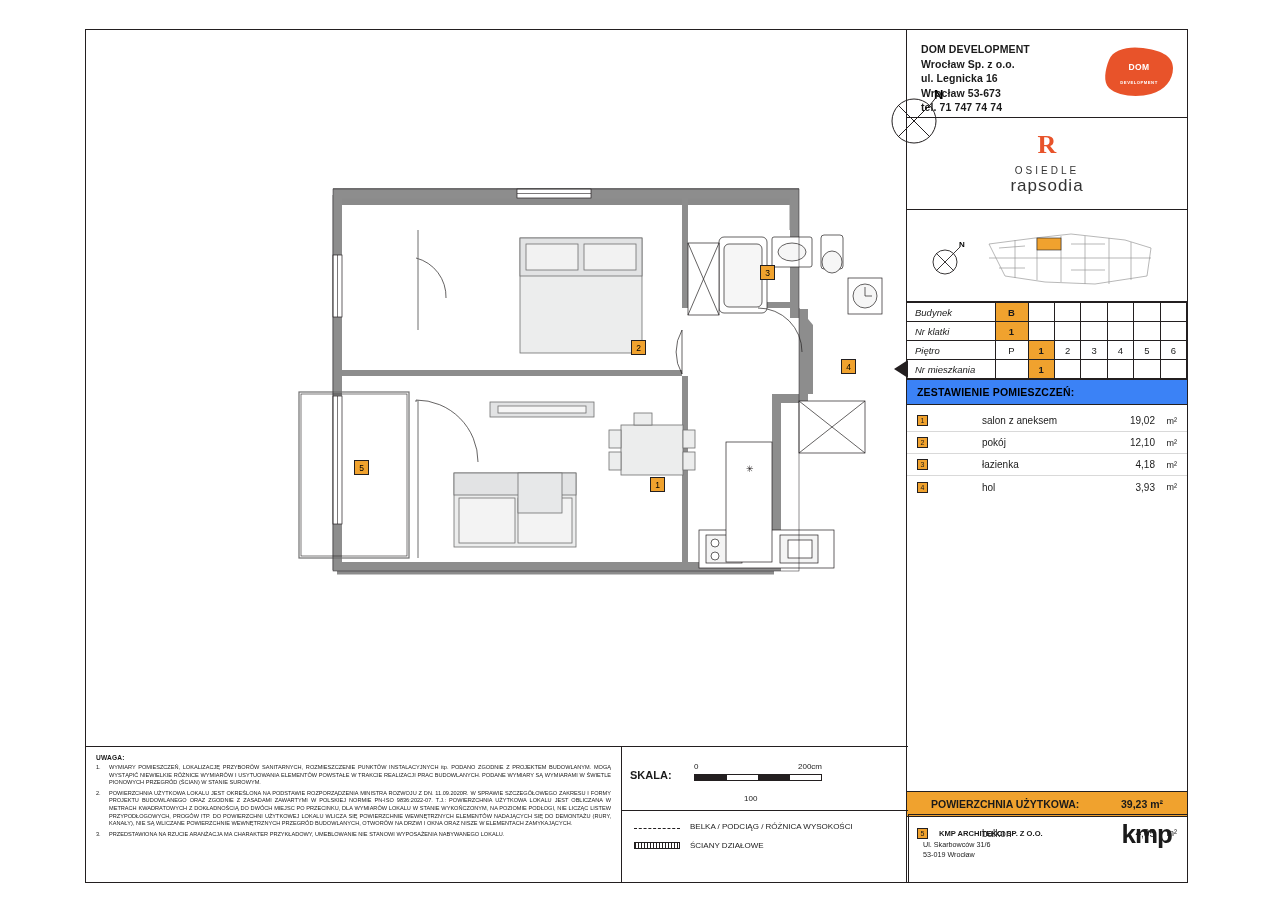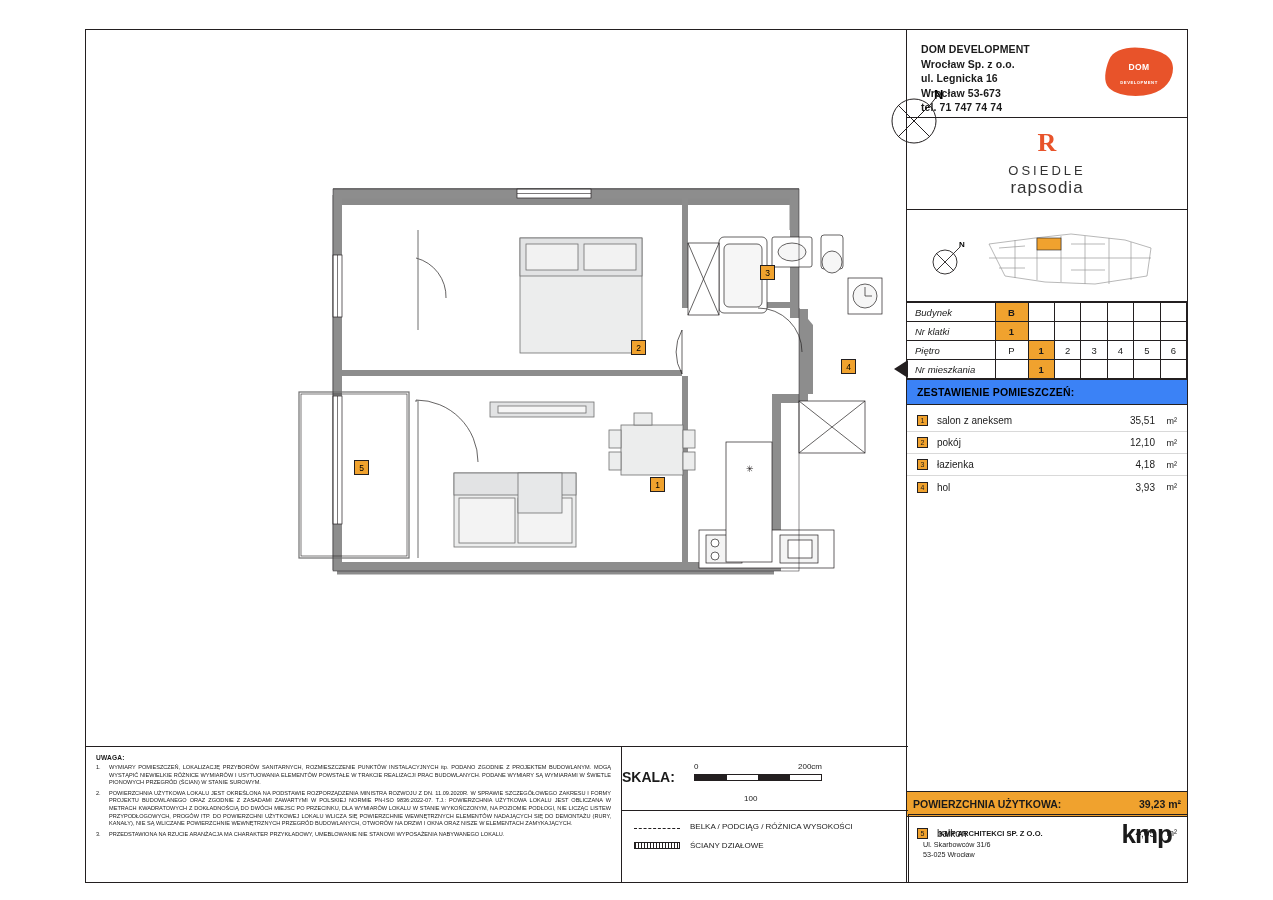--- a/index.html
+++ b/index.html
@@ -41,21 +41,21 @@
   .dom-logo .txt {
     position:absolute; left:0; top:14px; width:72px;
     text-align:center; color:#fff; font-size:8.5px; font-weight:bold; letter-spacing:.4px;
   }
   .dom-logo .txt small { display:block; font-size:4.2px; letter-spacing:.5px; font-weight:bold; margin-top:1px;}
   .estate {
     height:92px; display:flex; align-items:center; justify-content:center;
     flex-direction:column;
   }
   .estate .mark { font-size:26px; color:#e8532a; font-weight:bold; line-height:1; font-family:"Liberation Serif", serif;}
-  .estate .sub1 { font-size:13px; letter-spacing:3px; margin-top:7px; color:#333;}
+  .estate .sub1 { font-size:10px; letter-spacing:3px; margin-top:7px; color:#333;}
   .estate .sub2 { font-size:17px; letter-spacing:1px; color:#333; margin-top:0px;}
   .keyplan { height:92px; position:relative; }
   .kp-compass { position:absolute; left:22px; top:26px; }
   .kp-img { position:absolute; left:68px; top:14px; width:200px; height:68px; }
 
   .infotable { font-size:9.5px; }
   .infotable table { border-collapse:collapse; width:100%; }
   .infotable td {
     border:1px solid #231f20; height:19px; text-align:center; padding:0;
   }
@@ -69,47 +69,47 @@
   .roomrow {
     display:flex; align-items:center; height:22px;
     font-size:10px; padding:0 10px 0 10px;
     border-bottom:1px solid #d9d9d9;
   }
   .roomrow:last-child { border-bottom:none; }
   .roomnum {
     width:11px; height:11px; border:1px solid #231f20; background:#f0a22e;
     font-size:7px; line-height:10px; text-align:center; margin-right:9px; flex:none;
   }
-  .roomname { flex:1; }
+  .roomname { flex:1;margin-left:45px; }
   .roomarea { width:56px; text-align:right; }
   .roomunit { width:22px; text-align:right; font-size:9px;}
   .roomlist { padding:5px 0 6px 0; }
   .totalbar {
     background:#f0a22e; font-weight:bold; font-size:10.5px;
-    display:flex; align-items:center; padding:6px 6px;
+    display:flex; align-items:center; padding:6px 24px;
     border-top:1px solid #231f20; border-bottom:1px solid #231f20;
   }
   .totalbar .t-label { flex:1; }
   .totalbar .t-val { }
   .balcony { padding:5px 0 6px 0; }
 
   
   .bottom {
     position:absolute; left:0; bottom:0; width:822px; height:136px;
     border-top:1px solid #231f20;
     display:flex;
   }
   .notes { width:536px; padding:7px 10px 0 10px; border-right:1px solid #231f20; }
   .notes .hdr { font-size:6.6px; font-weight:bold; margin-bottom:3px; letter-spacing:.2px;}
   .notes ol { margin:0; padding:0; list-style:none; }
   .notes li { font-size:5.6px; line-height:7.6px; text-align:justify; margin-bottom:3px; position:relative; padding-left:13px; }
   .notes li .n { position:absolute; left:0; top:0; }
   .scalebox { width:286px; position:relative; }
   .scale-top { height:64px; border-bottom:1px solid #231f20; padding:14px 0 0 12px; position:relative;}
-  .scale-top .lbl { font-size:14px; font-weight:bold; position:absolute; left:0; top:22px;}
+  .scale-top .lbl { font-size:11px; font-weight:bold; position:absolute; left:8px; top:22px;}
   .ruler { position:absolute; left:72px; top:15px; width:160px; }
   .ruler .nums { position:relative; height:12px; font-size:8px; }
   .ruler .nums span { position:absolute; top:0; }
   .ruler .bar { position:relative; height:7px; border:1px solid #231f20; display:flex; }
   .ruler .bar i { flex:1; border-right:1px solid #231f20; }
   .ruler .bar i:last-child { border-right:none; }
   .ruler .bar i.fill { background:#231f20; }
   .legend { padding:6px 0 0 12px; font-size:8px; }
   .legend .row { display:flex; align-items:center; height:19px; }
   .legend .sym { width:46px; height:9px; margin-right:10px; flex:none; position:relative;}
@@ -445,21 +445,21 @@
         </tr>
       </tbody>
         </table>
     </div>
 
     <div class="secthead">ZESTAWIENIE POMIESZCZEŃ:</div>
     <div class="roomlist">
       <div class="roomrow">
         <div class="roomnum">1</div>
         <div class="roomname">salon z aneksem</div>
-        <div class="roomarea">35,51</div>
+        <div class="roomarea">19,02</div>
         <div class="roomunit">m²</div>
       </div>
       <div class="roomrow">
         <div class="roomnum">2</div>
         <div class="roomname">pokój</div>
         <div class="roomarea">12,10</div>
         <div class="roomunit">m²</div>
       </div>
       <div class="roomrow">
         <div class="roomnum">3</div>
@@ -528,17 +528,17 @@
           <span class="sym hatch"></span>
           <span>ŚCIANY DZIAŁOWE</span>
         </div>
       </div>
     </div>
   </div>
 
   <div class="architect">
     <div class="nm">KMP ARCHITEKCI SP. Z O.O.</div>
     <div>Ul. Skarbowców 31/6</div>
-    <div>53-025 Wrocław</div>
+    <div>53-019 Wrocław</div>
     <div class="kmp">kmp</div>
   </div>
 
 </div>
 
 </body></html>

